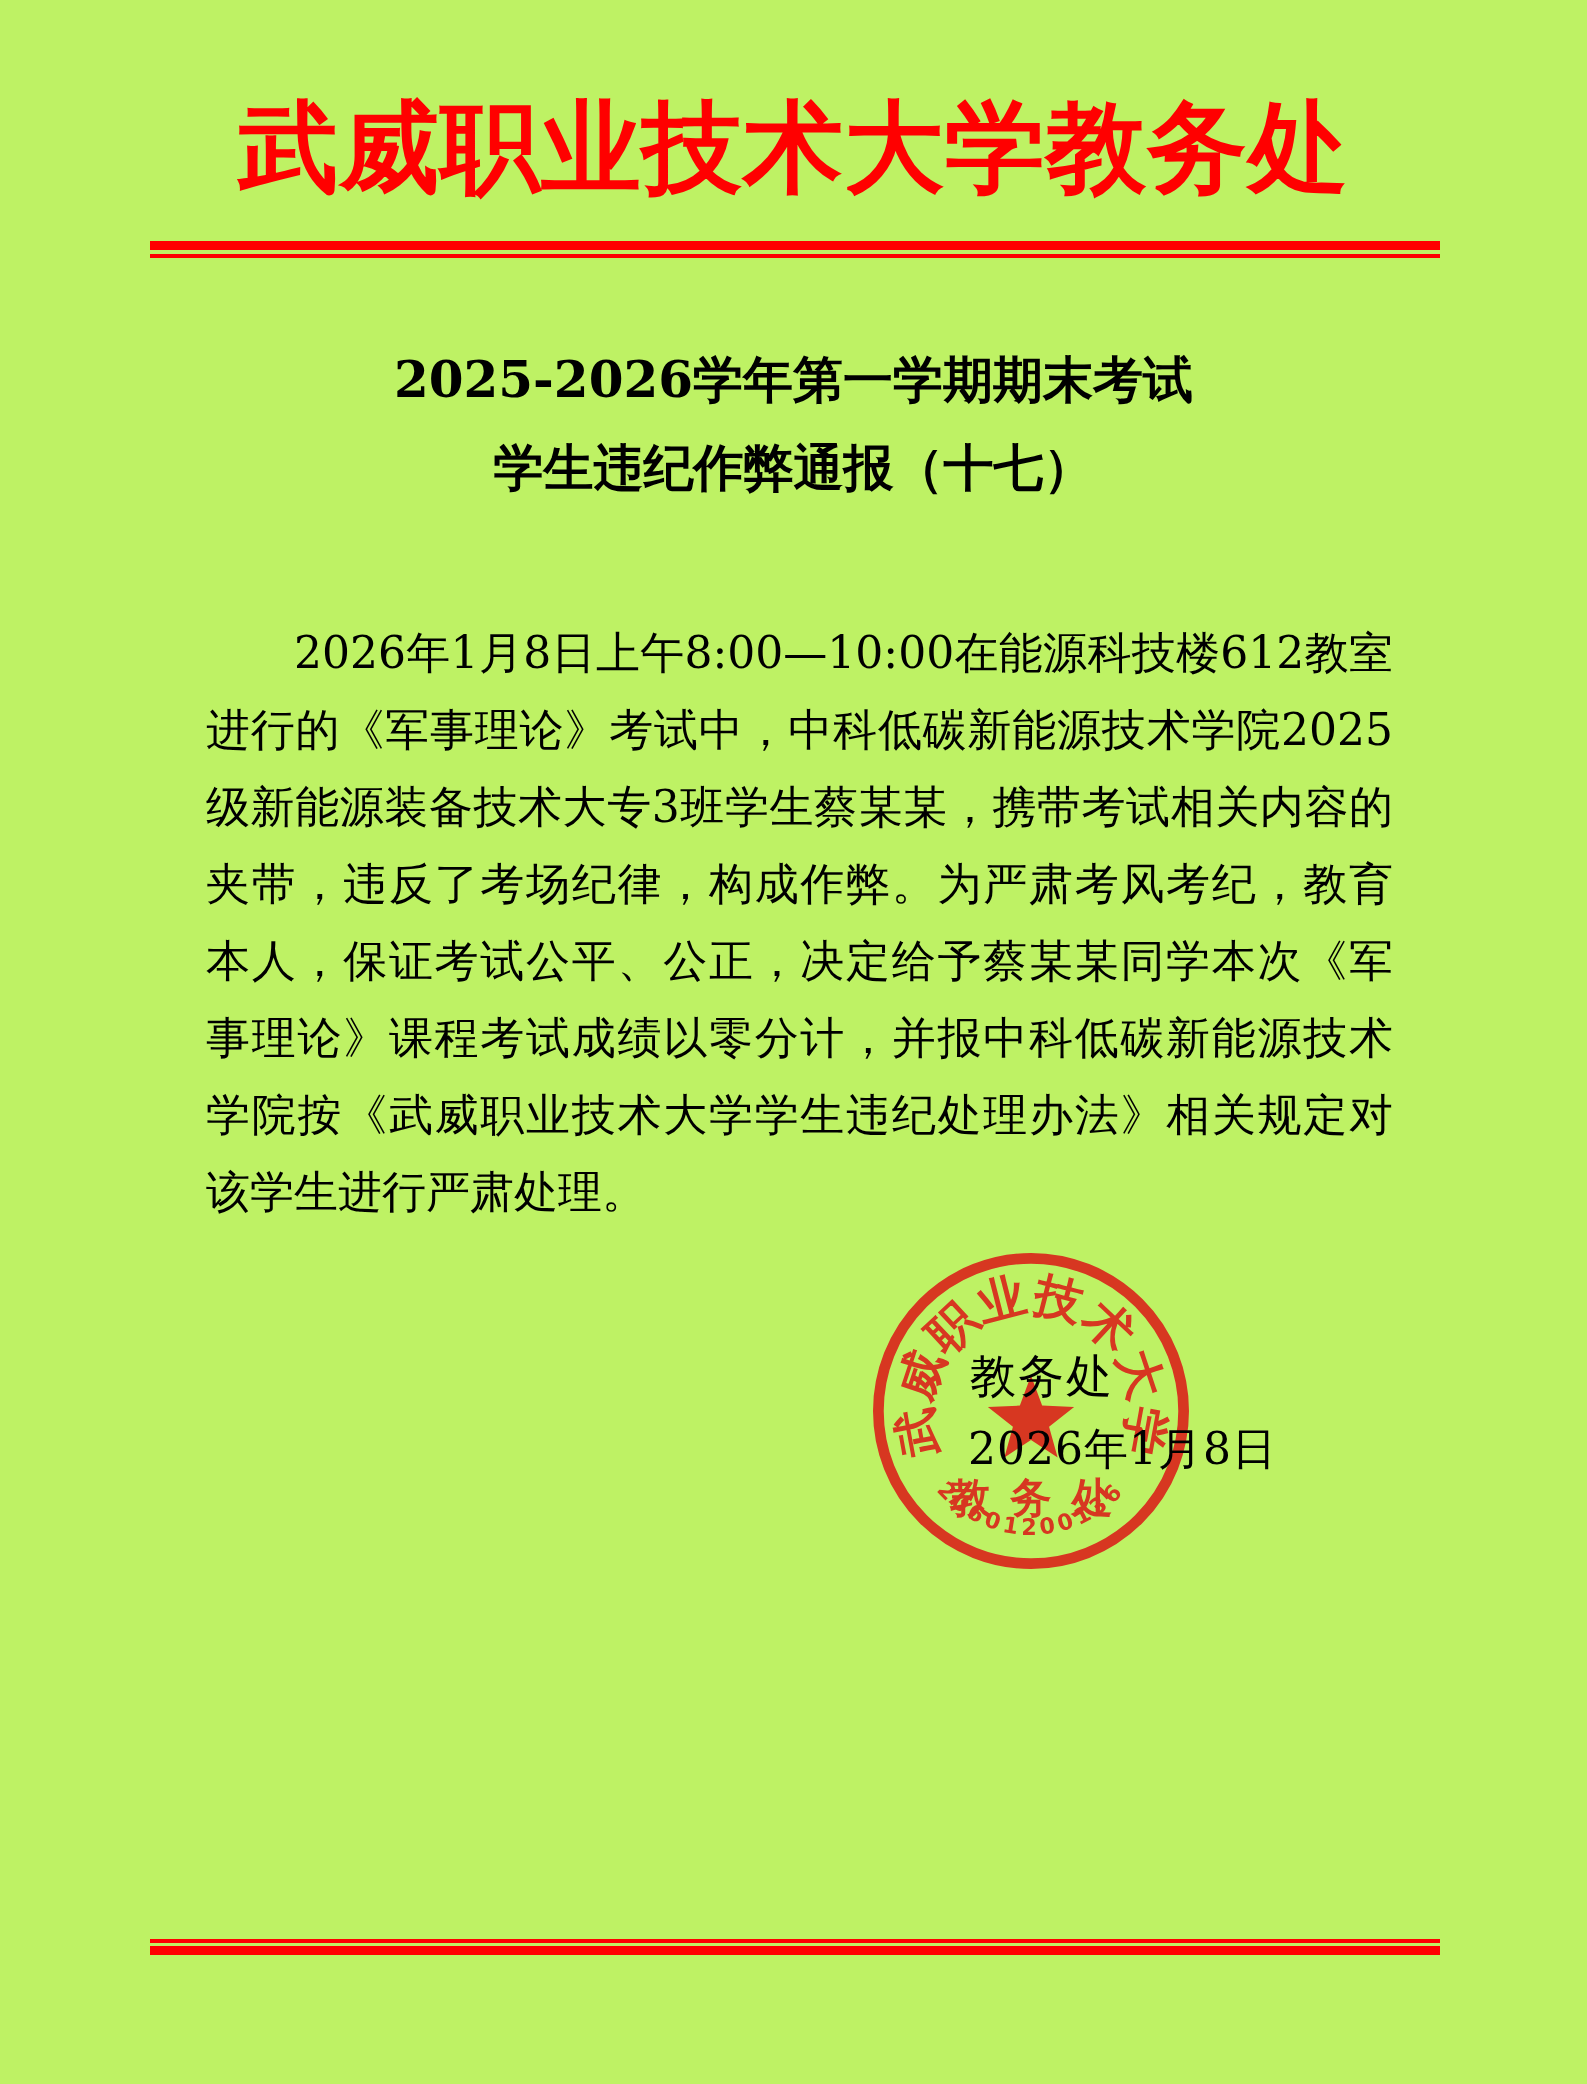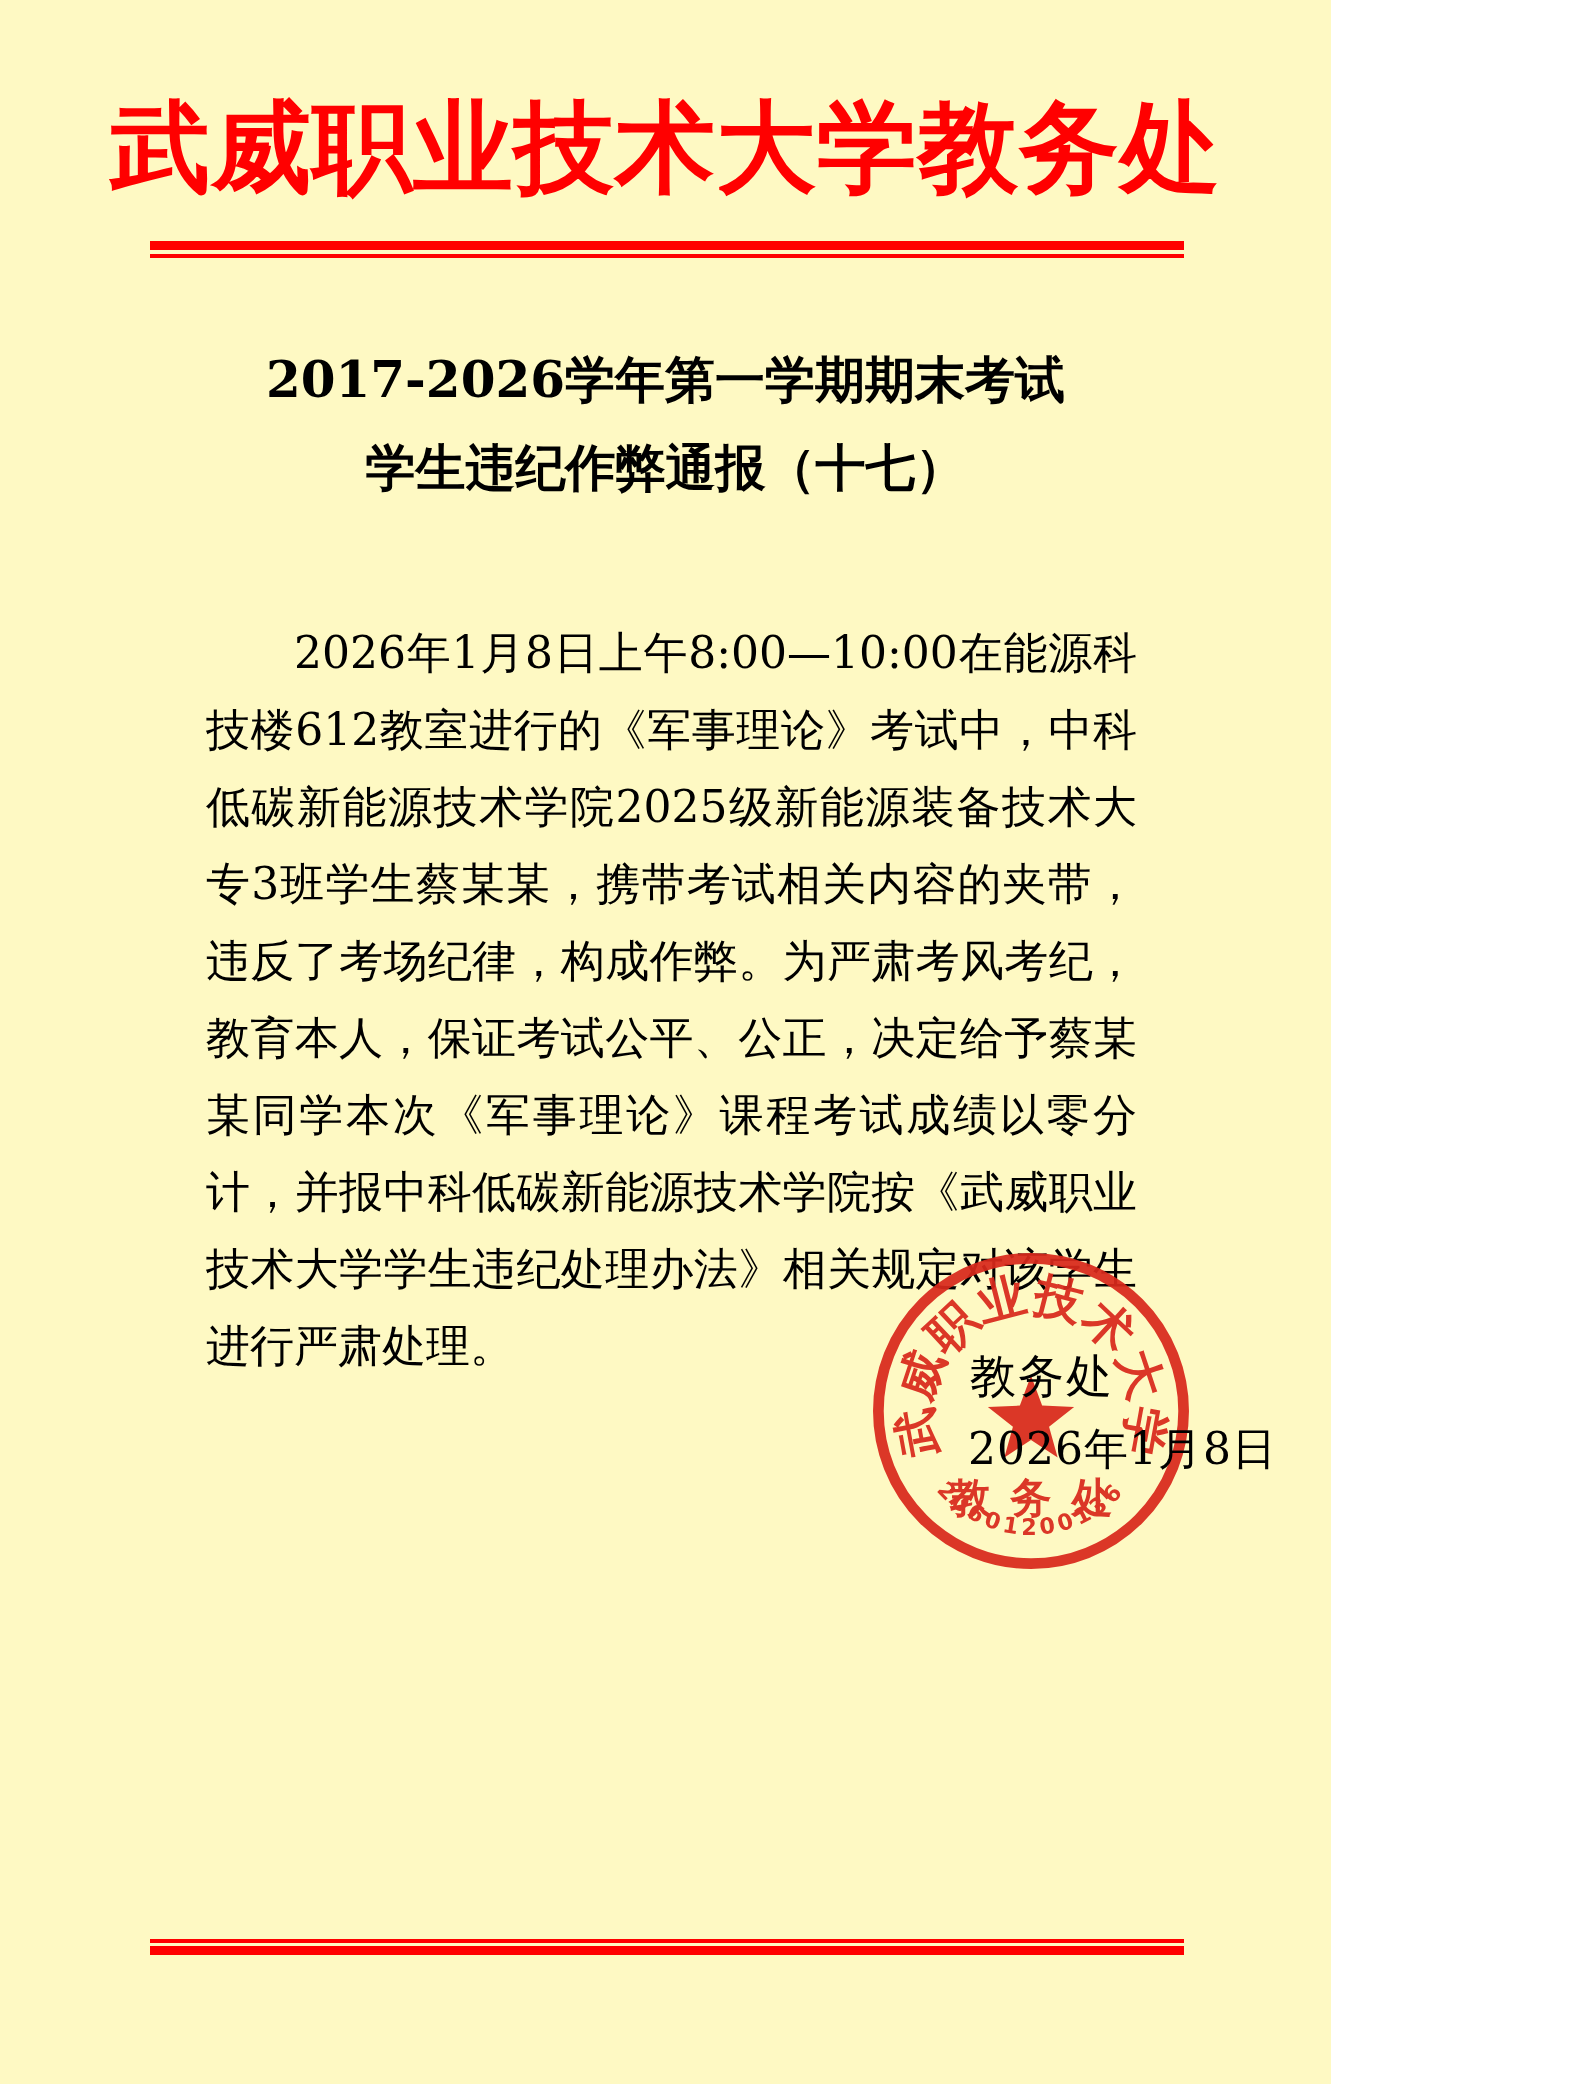--- a/index.html
+++ b/index.html
@@ -4,22 +4,22 @@
 <style>
   :root{
     --accent-red:#ff0000;
     --seal-red:#d9291c;
     --ink:#000000;
   }
   *{box-sizing:border-box;}
   html,body{margin:0;padding:0;background:#fff;}
   .page{
     position:relative;
-    width:1331px;height:2084px;
-    background:#fef9c3;
+    width:1587px;height:2084px;
+    background:#bef264;
     font-family:"DejaVu Serif","Liberation Serif",serif;
     color:var(--ink);
     overflow:hidden;
     padding-left:24px;
   }
   
   .org-header{
     position:absolute;top:82px;left:0;right:0;
     text-align:center;
     color:var(--accent-red);
@@ -97,21 +97,21 @@
 <div class="page">
 
   <div class="org-header">武威职业技术大学教务处</div>
 
   <div class="rule-wrap top">
     <div class="rule thick"></div>
     <div class="rule thin"></div>
   </div>
 
   <div class="title">
-    <div>2017-2026学年第一学期期末考试</div>
+    <div>2025-2026学年第一学期期末考试</div>
     <div>学生违纪作弊通报（十七）</div>
   </div>
 
   <div class="body-text">
     <p>2026年1月8日上午8:00—10:00在能源科技楼612教室进行的《军事理论》考试中，中科低碳新能源技术学院2025级新能源装备技术大专3班学生蔡某某，携带考试相关内容的夹带，违反了考场纪律，构成作弊。为严肃考风考纪，教育本人，保证考试公平、公正，决定给予蔡某某同学本次《军事理论》课程考试成绩以零分计，并报中科低碳新能源技术学院按《武威职业技术大学学生违纪处理办法》相关规定对该学生进行严肃处理。</p>
   </div>
 
   <div class="sig-dept">教务处</div>
 
   <div class="sig-date">2026年1月8日</div>

